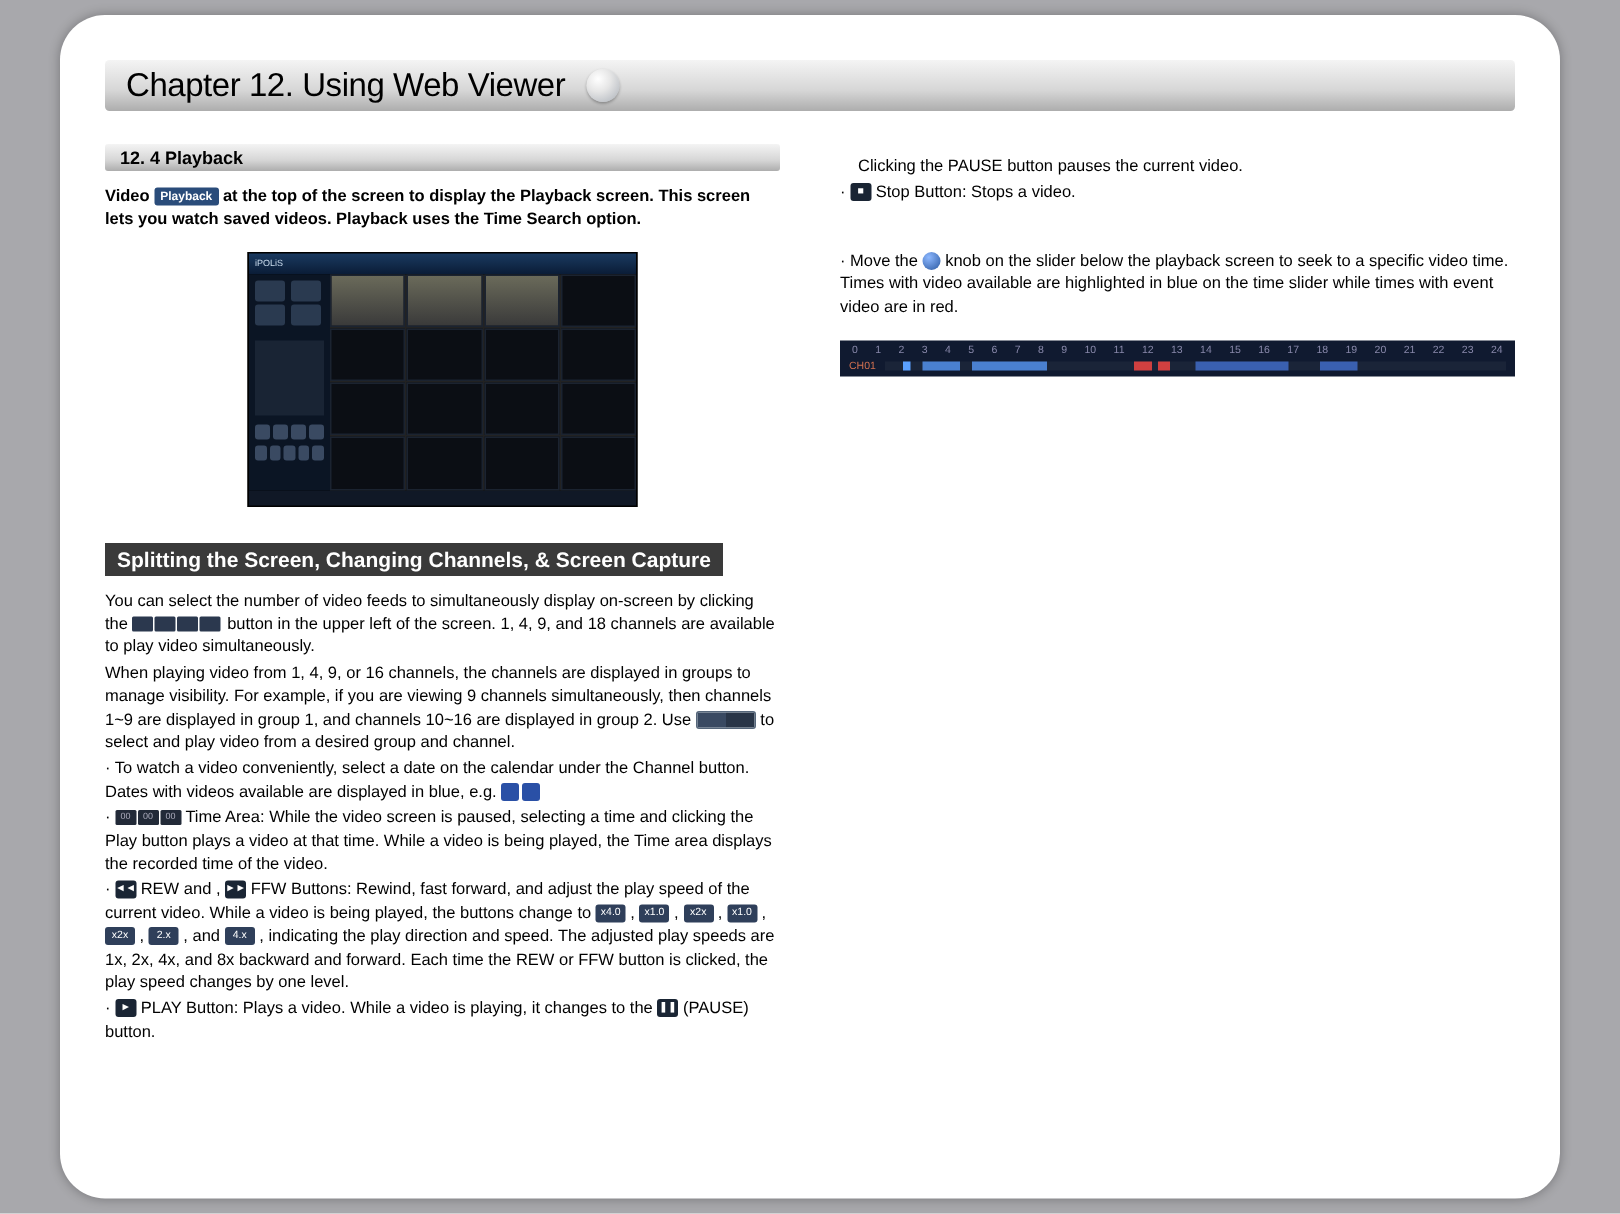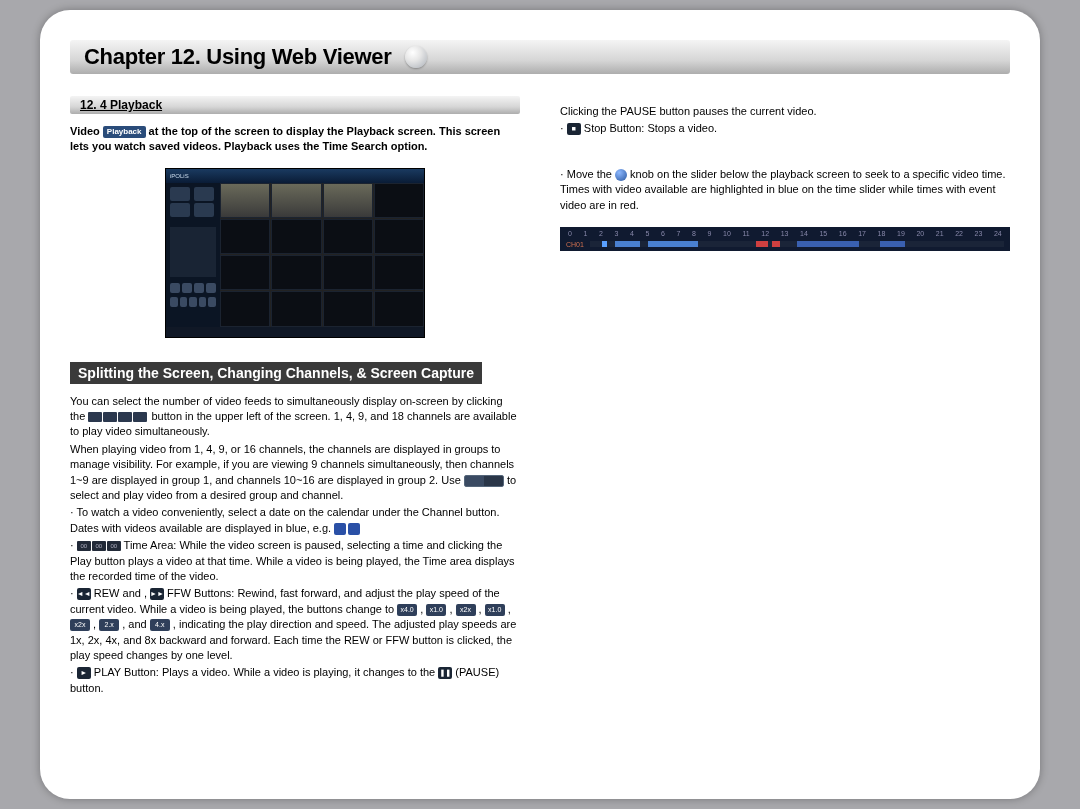--- a/index.html
+++ b/index.html
@@ -28,21 +28,21 @@
     border-radius: 3px;
     height: 34px;
     display: flex;
     align-items: center;
     padding: 0 14px;
     margin-bottom: 22px;
     position: relative;
   }
   .chapter-title {
     font-family: "Arial Black", Arial, sans-serif;
-    font-weight: 700;
+    font-weight: 400;
     font-size: 22px;
     color: #000;
     letter-spacing: -0.3px;
   }
   .sphere {
     width: 22px; height: 22px;
     border-radius: 50%;
     background: radial-gradient(circle at 35% 30%, #fff 0%, #e6e6e6 40%, #aab0b8 100%);
     margin-left: 14px;
     box-shadow: 0 1px 2px rgba(0,0,0,0.3);
@@ -55,21 +55,20 @@
   .section-bar {
     background: linear-gradient(to bottom, #f4f4f4 0%, #d6d6d6 60%, #adadad 100%);
     border-radius: 2px;
     padding: 2px 10px;
     font-weight: bold;
     font-size: 12px;
     color: #000;
     margin-bottom: 10px;
     display: inline-block;
     width: 100%;
-    text-decoration: underline;
   }
   .intro-text { margin-bottom: 14px; font-size: 11px; line-height: 1.35; font-weight: bold; }
   .icon-inline {
     display: inline-block;
     background: #2a4c7a;
     color: #fff;
     font-size: 8px;
     padding: 1px 4px;
     border-radius: 2px;
     vertical-align: middle;
@@ -281,21 +280,21 @@
           · <span class="mini-icon dark">►</span>
           <span>PLAY Button: Plays a video. While a video is playing, it changes to the</span>
           <span class="mini-icon dark">❚❚</span>
           <span>(PAUSE) button.</span>
         </p>
       </div>
     </div>
 
     <div class="col-right">
       <div class="body-text" style="margin-top:8px;">
-        <p style="margin-left:0;">Clicking the PAUSE button pauses the current video.</p>
+        <p style="margin-left:12px;">Clicking the PAUSE button pauses the current video.</p>
         <p>
           · <span class="mini-icon dark">■</span>
           <span>Stop Button: Stops a video.</span>
         </p>
         <p style="margin-top:30px;">
           · <span>Move the</span>
           <span class="knob-dot"></span>
           <span>knob on the slider below the playback screen to seek to a specific video time. Times with video available are highlighted in blue on the time slider while times with event video are in red.</span>
         </p>
 

